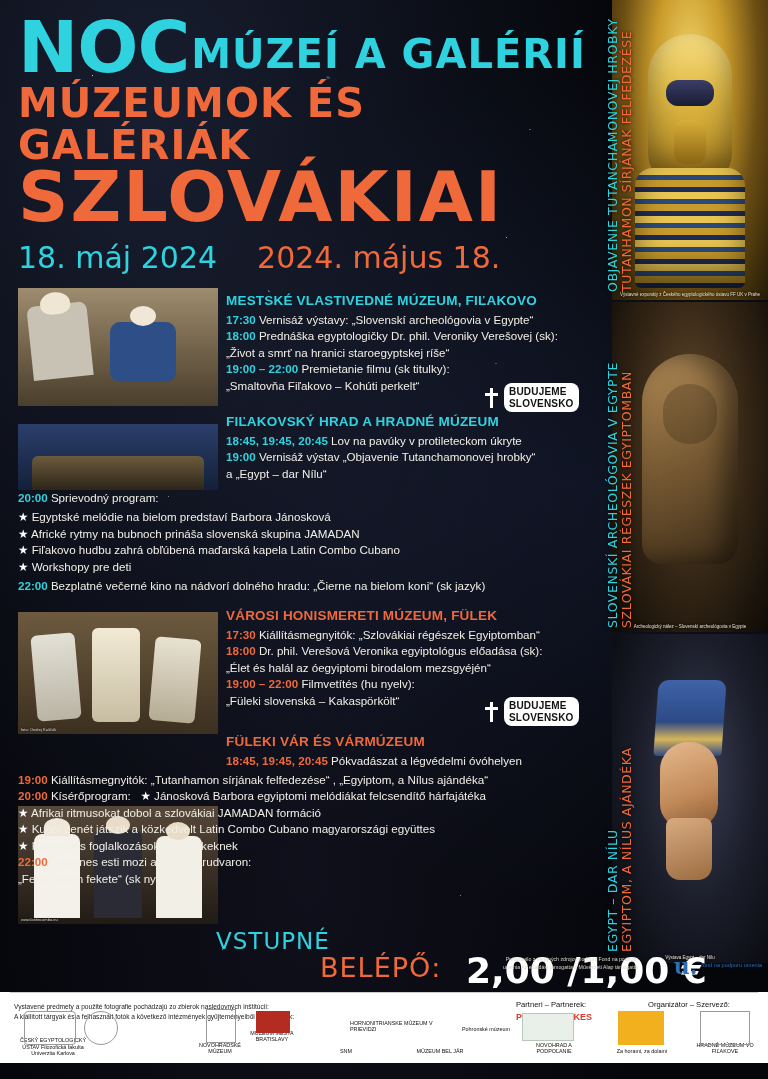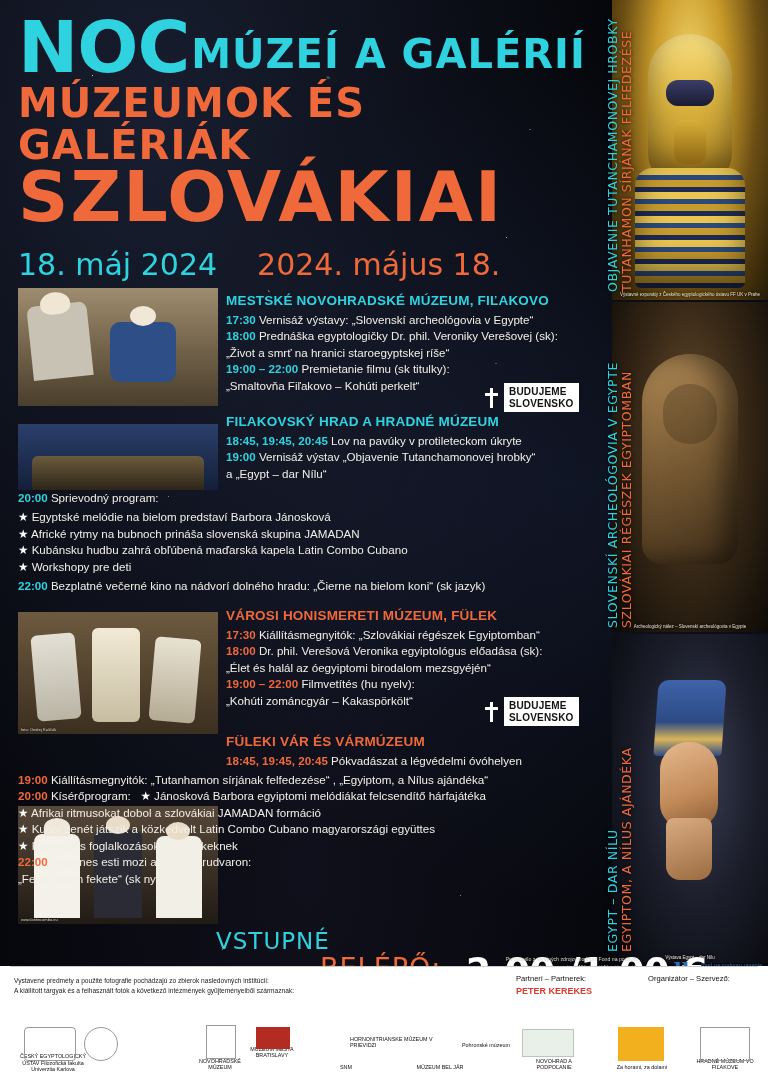--- a/index.html
+++ b/index.html
@@ -58,21 +58,21 @@
   .l2 {
     font-family:"DejaVu Sans", sans-serif; font-weight:bold;
     font-size:40px; line-height:1.05; color:#f0693a; letter-spacing:1px;
     margin-top:2px;
   }
   .l3 {
     font-family:"DejaVu Sans", sans-serif; font-weight:bold;
     font-size:70px; line-height:1; color:#f0693a; letter-spacing:2px;
     margin-top:-4px;
   }
-  .dates { display:flex; gap:40px; margin-top:15px; }
+  .dates { display:flex; gap:40px; margin-top:8px; }
   .date-sk { font-size:30px; color:#2fd3e0; font-family:"DejaVu Sans",sans-serif; }
   .date-hu { font-size:30px; color:#f0693a; font-family:"DejaVu Sans",sans-serif; }
 
   
   .rstrip { position:absolute; right:0; top:0; width:156px; height:963px; }
   .rimg { position:absolute; right:0; width:156px; overflow:hidden; }
   .rimg .cap {
     position:absolute; left:0; right:0; bottom:2px;
     font-size:4.5px; color:#e8e2d0; text-align:center; line-height:1.35;
     text-shadow:0 0 3px #000; padding:0 4px;
@@ -181,34 +181,34 @@
   .vh-hu { color:#f0693a; font-weight:bold; font-size:13.5px; letter-spacing:.2px; }
   .ln { font-size:11.6px; line-height:1.42; color:#f2efe6; }
   .ln .t-sk { color:#2fd3e0; font-weight:bold; }
   .ln .t-hu { color:#f0693a; font-weight:bold; }
   .star { color:#ffffff; }
 
   .bud { position:absolute; display:flex; align-items:center; gap:5px; }
   .bud .cross { position:relative; width:15px; height:20px; }
   .bud .cross::before { content:""; position:absolute; left:6px; top:0; width:3px; height:20px; background:#fff; }
   .bud .cross::after  { content:""; position:absolute; left:1px; top:5px; width:13px; height:3px; background:#fff; }
-  .bud .bt { background:#fff; color:#111; font-weight:bold; font-size:10px; padding:3px 5px; line-height:1.15; letter-spacing:.2px; }
+  .bud .bt { background:#fff; color:#111; font-weight:bold; font-size:10px; padding:3px 5px; line-height:1.15; letter-spacing:.2px;border-radius:8px; }
 
   
   .vstupne { position:absolute; left:216px; top:928px; font-size:23px; color:#2fd3e0; font-family:"DejaVu Sans",sans-serif; letter-spacing:1px; }
   .belepo  { position:absolute; left:320px; top:952px; font-size:27px; color:#f0693a; font-family:"DejaVu Sans",sans-serif; letter-spacing:1px; }
   .price   { position:absolute; left:466px; top:950px; font-size:36px; color:#ffffff; font-family:"DejaVu Sans",sans-serif; font-weight:bold; }
 
   .fundnote { position:absolute; right:130px; bottom:108px; width:150px; font-size:5.2px; color:#ded8c8; line-height:1.4; text-align:right; }
   .fundlogo { position:absolute; right:6px; bottom:100px; display:flex; align-items:center; gap:4px; }
   .fundlogo .u { font-size:22px; font-weight:bold; color:#2b6fb5; font-family:"DejaVu Serif",serif; }
   .fundlogo .ft { font-size:5.6px; color:#2b6fb5; line-height:1.3; }
 
   
-  .footer { position:absolute; left:0; bottom:0; width:768px; height:113px; background:#fff; }
+  .footer { position:absolute; left:0; bottom:16px; width:768px; height:71px; background:#fff; }
   .fsep { position:absolute; left:10px; right:10px; top:0; height:1px; background:#ccc; }
   .fnote { position:absolute; left:14px; top:10px; width:330px; font-size:6.6px; color:#222; line-height:1.5; }
   .partners { position:absolute; left:516px; top:8px; font-size:7.6px; color:#111; }
   .organizer { position:absolute; left:648px; top:8px; font-size:7.6px; color:#111; }
   .pk { position:absolute; left:516px; top:20px; font-size:9px; color:#d83a2e; font-weight:bold; }
   .logos { position:absolute; left:10px; bottom:4px; width:748px; height:54px; }
   .lg { position:absolute; font-size:5.4px; color:#111; text-align:center; line-height:1.25; }
   .lgbox { border:1px solid #999; }
 </style>
 </head>
@@ -273,21 +273,21 @@
   <div class="photo p4">
     <div class="m1"></div>
     <div class="m2"></div>
     <div class="m3"></div>
     <div class="credit">www.lantincombo.eu</div>
   </div>
 
   <div class="prog">
 
     <div class="blk" style="left:226px; top:293px; width:375px;">
-      <div class="vh-sk">MESTSKÉ NOVOHRADSKÉ MÚZEUM, FIĽAKOVO</div>
+      <div class="vh-sk">MESTSKÉ VLASTIVEDNÉ MÚZEUM, FIĽAKOVO</div>
       <div class="ln" style="margin-top:4px;">
         <span class="t-sk">17:30</span>
         <span>Vernisáž výstavy: „Slovenskí archeológovia v Egypte“</span>
       </div>
       <div class="ln">
         <span class="t-sk">18:00</span>
         <span>Prednáška egyptologičky Dr. phil. Veroniky Verešovej (sk):</span>
       </div>
       <div class="ln">
         <span>„Život a smrť na hranici staroegyptskej ríše“</span>
@@ -329,21 +329,21 @@
       <div class="ln" style="margin-top:3px;">
         <span class="star">★</span>
         <span>Egyptské melódie na bielom predstaví Barbora Jánosková</span>
       </div>
       <div class="ln">
         <span class="star">★</span>
         <span>Africké rytmy na bubnoch prináša slovenská skupina JAMADAN</span>
       </div>
       <div class="ln">
         <span class="star">★</span>
-        <span>Kubánsku hudbu zahrá obľúbená maďarská kapela Latin Combo Cubano</span>
+        <span>Fiľakovo hudbu zahrá obľúbená maďarská kapela Latin Combo Cubano</span>
       </div>
       <div class="ln">
         <span class="star">★</span>
         <span>Workshopy pre deti</span>
       </div>
       <div class="ln" style="margin-top:3px;">
         <span class="t-sk">22:00</span>
         <span>Bezplatné večerné kino na nádvorí dolného hradu: „Čierne na bielom koni“ (sk jazyk)</span>
       </div>
     </div>
@@ -359,21 +359,21 @@
         <span>Dr. phil. Verešová Veronika egyiptológus előadása (sk):</span>
       </div>
       <div class="ln">
         <span>„Élet és halál az óegyiptomi birodalom mezsgyéjén“</span>
       </div>
       <div class="ln">
         <span class="t-hu">19:00 – 22:00</span>
         <span>Filmvetítés (hu nyelv):</span>
       </div>
       <div class="ln">
-        <span>„Kohúti zománcgyár – Kakaspörkölt“</span>
+        <span>„Füleki slovenská – Kakaspörkölt“</span>
       </div>
     </div>
 
     <div class="bud" style="left:484px; top:697px;">
       <span class="cross"></span>
       <span class="bt">BUDUJEME<br>SLOVENSKO</span>
     </div>
 
     <div class="blk" style="left:226px; top:734px; width:375px;">
       <div class="vh-hu">FÜLEKI VÁR ÉS VÁRMÚZEUM</div>

